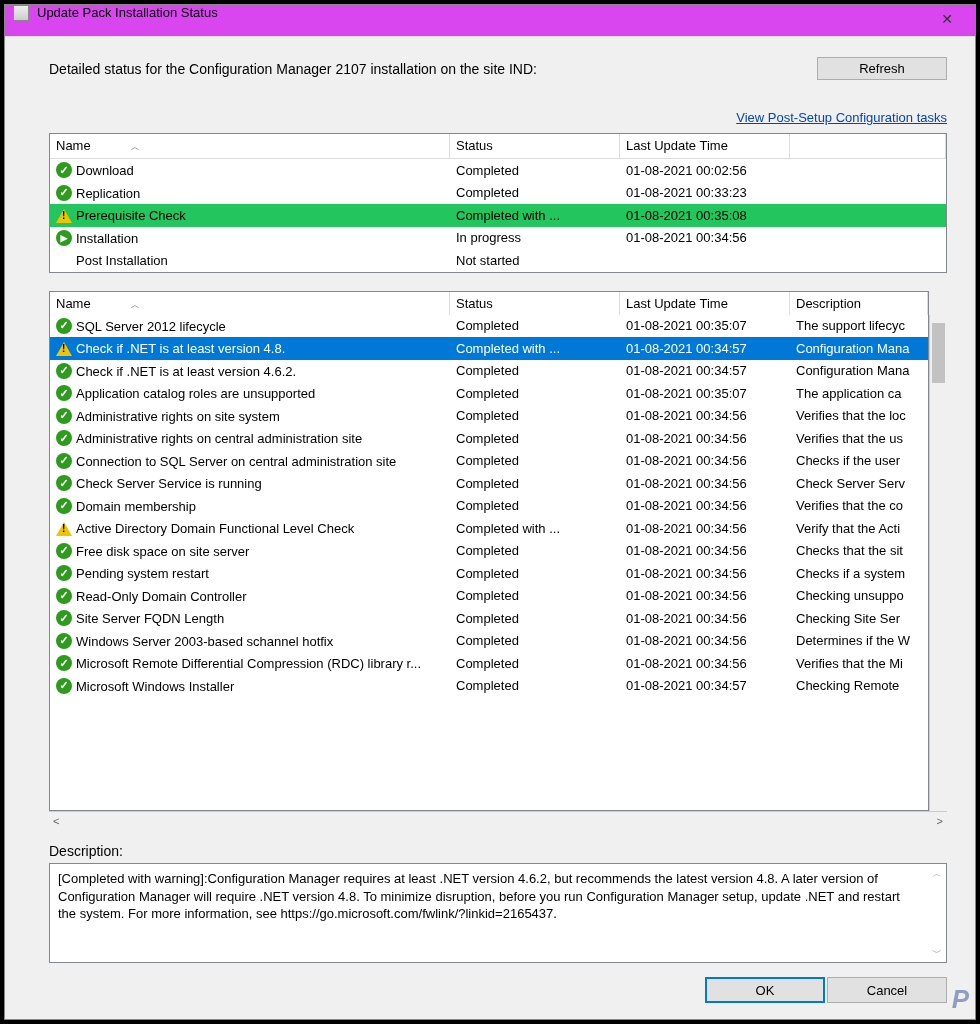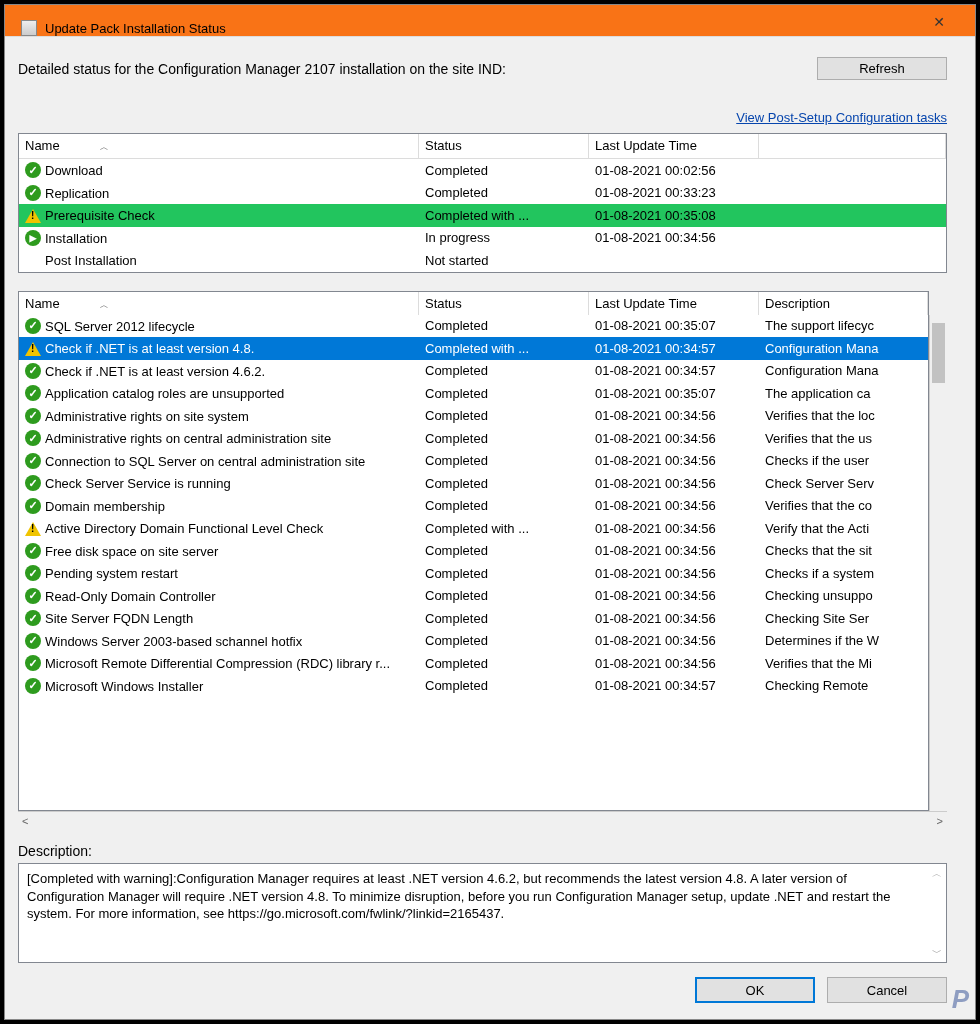--- a/index.html
+++ b/index.html
@@ -14,41 +14,41 @@
 }
 .window {
   background: #f0f0f0;
   width: 100%;
   height: 100%;
   border: 1px solid #888;
   display: flex;
   flex-direction: column;
 }
 .titlebar {
-  background: #f97316;
+  background: #d946ef;
   height: 32px;
   display: flex;
-  align-items: flex-end;
-  padding: 0 16px;
+  align-items: flex-start;
+  padding: 0 8px;
   border-bottom: 1px solid #ddd;
 }
 .title-icon {
   width: 16px; height: 16px;
   border: 1px solid #888;
   margin-right: 8px;
   background: linear-gradient(#eee,#ccc);
 }
 .titlebar .title { flex: 1; font-size: 13px; }
 .titlebar .close {
   width: 40px; height: 28px;
   display: flex; align-items: center; justify-content: center;
   font-size: 14px; color: #333; cursor: pointer;
 }
 .content {
-  padding: 20px 28px 10px 13px;
+  padding: 20px 28px 10px 44px;
   flex:1;
   display:flex;
   flex-direction:column;
   overflow:hidden;
 }
 .top-row { display:flex; align-items:flex-start; gap:20px; margin-bottom: 30px;}
 .summary { flex:1; font-size:14px; padding-top:4px;}
 .refresh-btn {
   width: 130px; height: 23px;
   background: #e1e1e1;
@@ -138,21 +138,21 @@
   padding:6px 8px; font-size:13px; line-height:1.35;
   height:100px; position:relative;
 }
 .desc-scroll {
   position:absolute; right:0; top:0; bottom:0; width:18px;
   display:flex; flex-direction:column; justify-content:space-between;
   align-items:center; padding:3px 0; color:#999; font-size:10px;
 }
 
 .btn-row {
-  display:flex; justify-content:flex-end; gap:12px;
+  display:flex; justify-content:flex-end; gap:2px;
   padding: 14px 0 6px 0;
 }
 .btn {
   width:120px; height:26px; font-size:13px; cursor:pointer;
   background:#e1e1e1; border:1px solid #adadad;
 }
 .btn.primary { background:#e1e1e1; border:2px solid #0078d7; }
 .watermark {
   position:absolute; right:6px; bottom:4px;
   font-size:26px; font-weight:bold;

